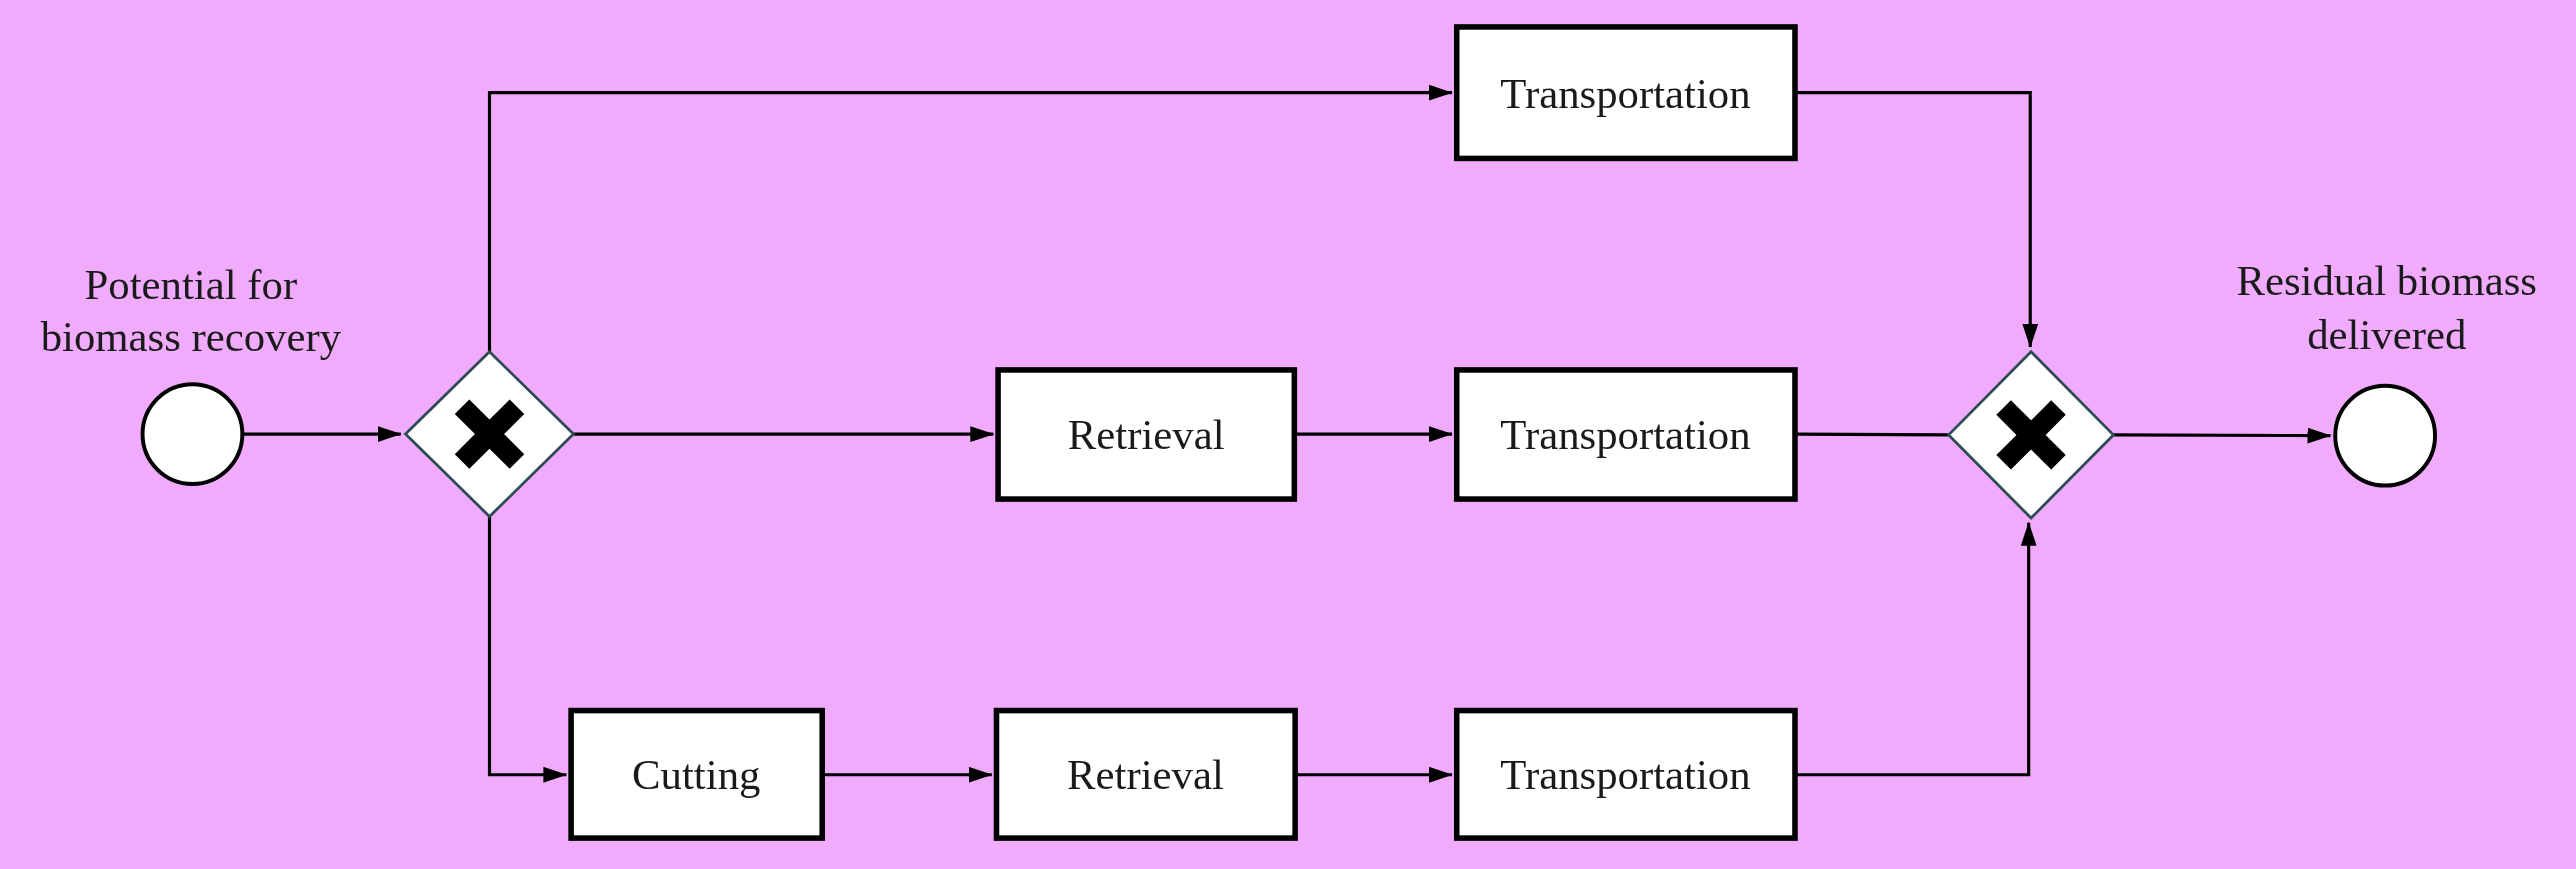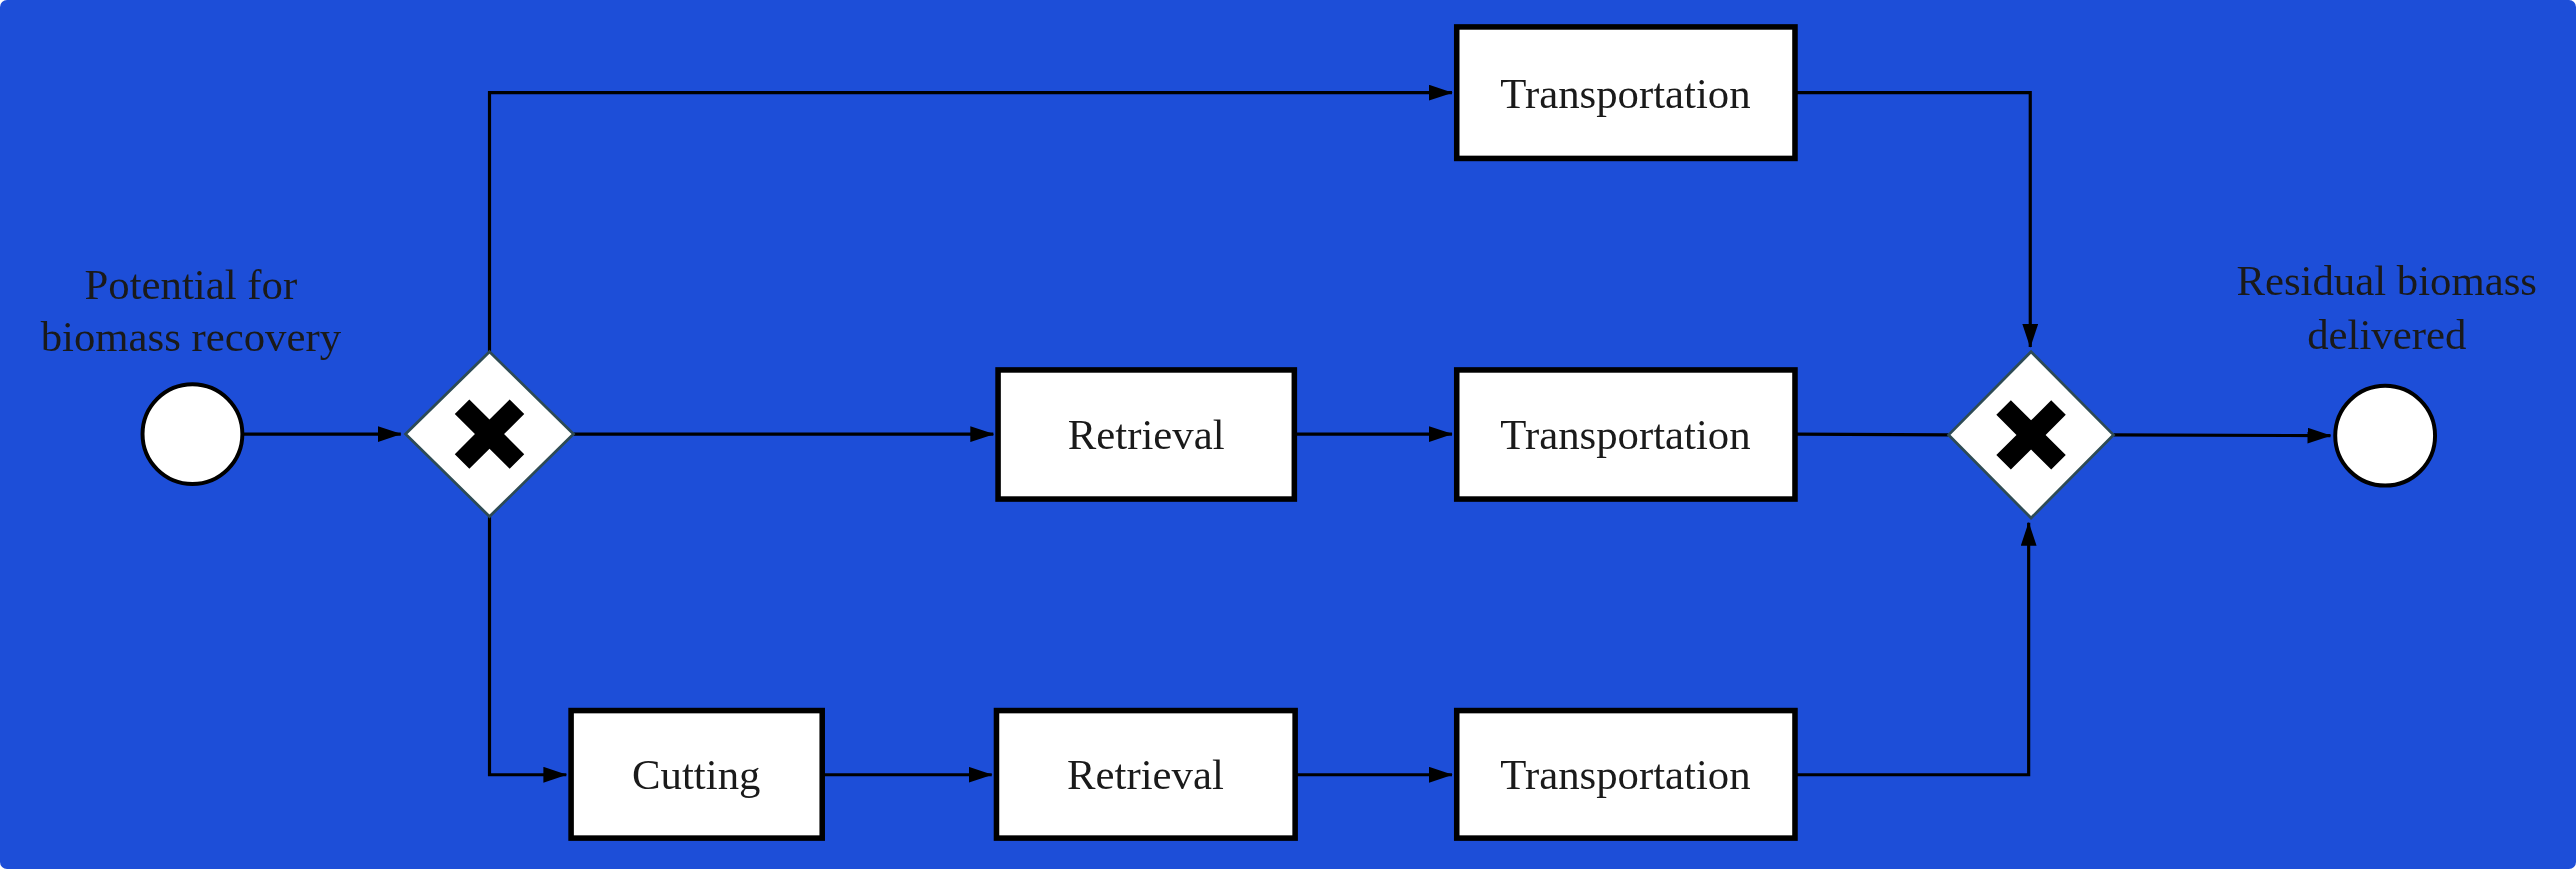--- a/index.html
+++ b/index.html
@@ -4,23 +4,22 @@
 <style>
   html, body {
     margin: 0;
     padding: 0;
     background: #ffffff;
   }
   .canvas {
     position: relative;
     width: 2576px;
     height: 869px;
-    background: #1d4ed8;
+    background: #f0abfc;
     font-family: "Liberation Serif", serif;
-    border-radius: 7px;
   }
   svg { display: block; }
   .flow {
     fill: none;
     stroke: #000000;
     stroke-width: 4;
     stroke-linejoin: miter;
   }
   .task {
     fill: #ffffff;

